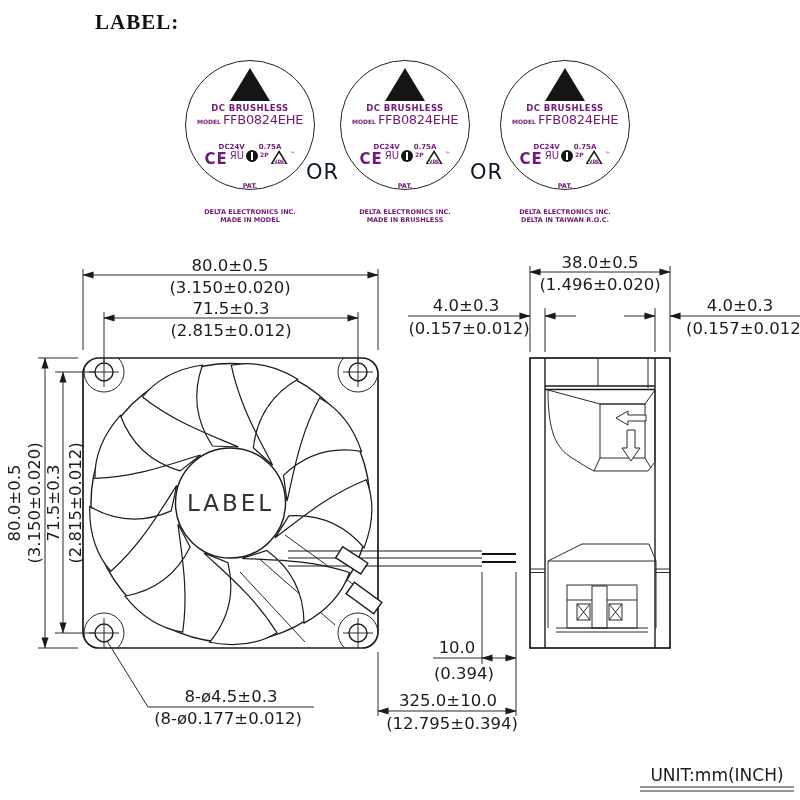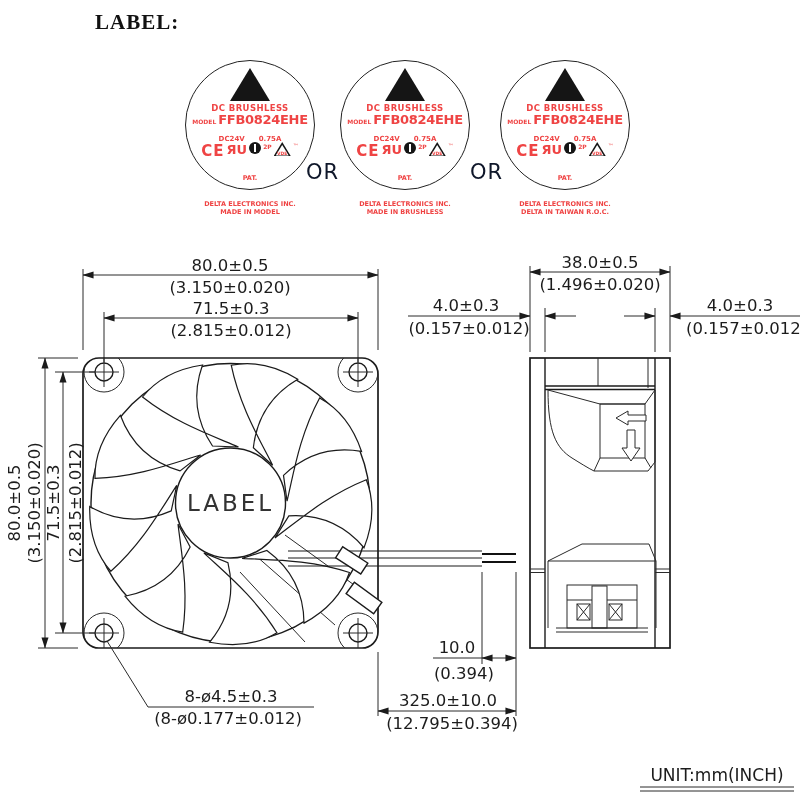--- a/index.html
+++ b/index.html
@@ -6,32 +6,32 @@
             font-family:"DejaVu Sans",sans-serif;}
   .abs{position:absolute;}
   #stage{position:relative;width:720px;height:800px;background:#ffffff;}
 
   
   .heading{left:95px;top:10px;font-family:"Liberation Serif",serif;font-weight:bold;
            font-size:21px;letter-spacing:1px;color:#111;}
 
   
   .speclabel{width:130px;height:130px;border:1.6px solid #222;border-radius:50%;
-             display:flex;flex-direction:column;align-items:center;color:#ef4444;
+             display:flex;flex-direction:column;align-items:center;color:#701a75;
              background:#fff;box-sizing:border-box;text-align:center;}
   .tri-logo{width:0;height:0;border-left:20px solid transparent;border-right:20px solid transparent;
             border-bottom:33px solid #151515;margin-top:7px;}
   .l-type{font-size:8.5px;font-weight:bold;letter-spacing:.4px;margin-top:2px;white-space:nowrap;}
   .l-modelrow{display:flex;align-items:baseline;gap:2px;white-space:nowrap;margin-top:-1px;}
   .l-model-pre{font-size:6px;font-weight:bold;}
-  .l-model{font-size:13px;font-weight:bold;letter-spacing:-.3px;}
-  .l-elec{display:flex;gap:14px;font-size:7px;font-weight:bold;margin-top:8px;white-space:nowrap;}
+  .l-model{font-size:13px;font-weight:normal;letter-spacing:-.3px;}
+  .l-elec{display:flex;gap:14px;font-size:7px;font-weight:bold;margin-top:16px;white-space:nowrap;}
   .l-certs{display:flex;align-items:flex-start;gap:2px;margin-top:-1px;height:18px;white-space:nowrap;}
   .c-ce{font-size:15px;font-weight:bold;letter-spacing:1px;}
-  .c-ul{font-size:13px;font-weight:bold;}
+  .c-ul{font-size:10px;font-weight:normal;}
   .cmark{position:relative;width:12px;height:12px;border-radius:50%;background:#151515;display:inline-block;}
   .cmark::after{content:"";position:absolute;left:5px;top:2px;width:2px;height:8px;background:#fff;}
   .c-class{font-size:6px;font-weight:bold;align-self:flex-start;margin-top:1px;}
   .vde{position:relative;width:17px;height:14px;display:inline-block;}
   .vde .t1{position:absolute;left:0;top:0;width:17px;height:14px;background:#151515;
            clip-path:polygon(50% 0,100% 100%,0 100%);}
   .vde .t2{position:absolute;left:2px;top:3px;width:13px;height:10.5px;background:#fff;
            clip-path:polygon(50% 0,100% 100%,0 100%);}
   .vde .vt{position:absolute;bottom:0;left:0;width:100%;text-align:center;font-size:4.5px;font-weight:bold;}
   .c-tm{font-size:6px;align-self:flex-start;margin-top:0;}

